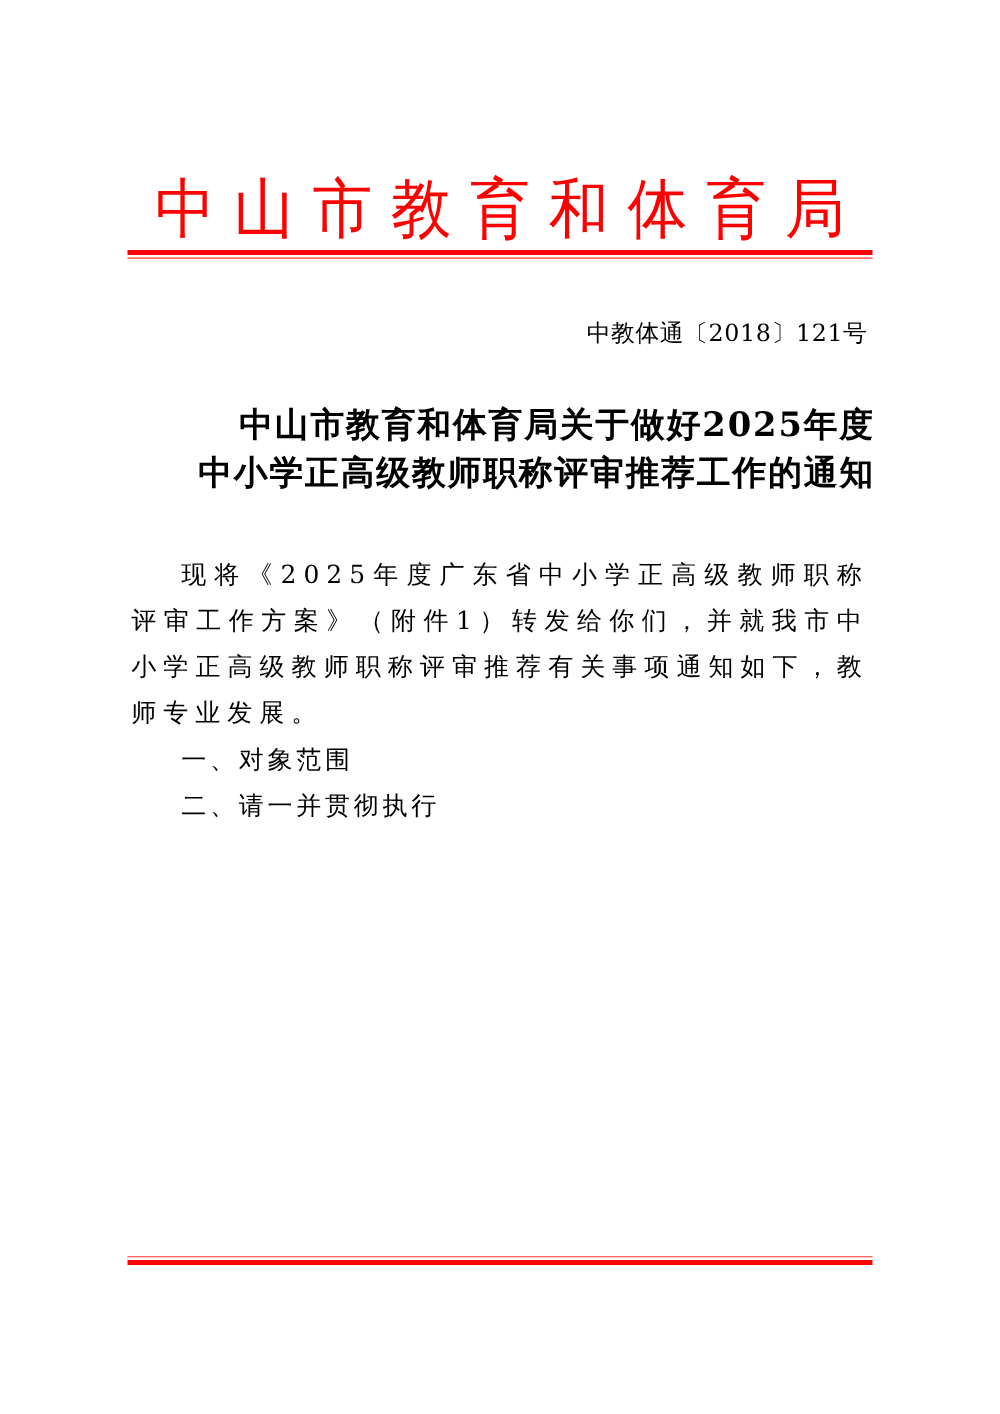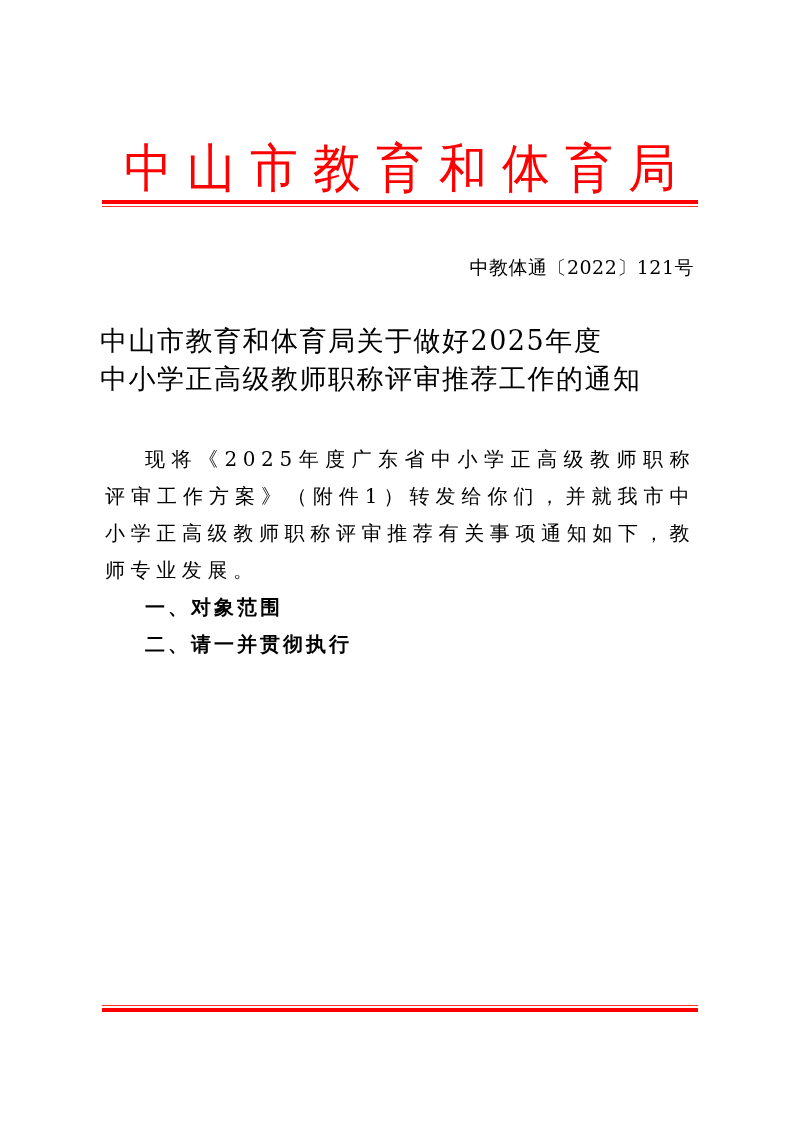--- a/index.html
+++ b/index.html
@@ -73,22 +73,22 @@
       letter-spacing: 0.5px;
       white-space: nowrap;
     }
 
     
     .title {
       position: absolute;
       left: 100px;
       width: 600px;
       top: 322px;
-      text-align: left;
-      font-weight: normal;
+      text-align: right;
+      font-weight: bold;
       font-size: 27px;
       line-height: 38px;
       letter-spacing: 1.5px;
     }
     .title div { white-space: nowrap; }
 
     
     .body {
       position: absolute;
       left: 105px;
@@ -99,21 +99,21 @@
     }
     .p {
       text-align: justify;
       text-align-last: left;
       letter-spacing: 5.6px;
       margin: 0;
     }
     .indent { text-indent: 40px; }
     .heading {
       font-family: "DejaVu Sans", "Liberation Sans", sans-serif;
-      font-weight: bold;
+      font-weight: normal;
       text-indent: 40px;
       letter-spacing: 3px;
       margin: 0;
     }
   </style>
 </head>
 <body>
 
 <div class="page">
 
@@ -128,21 +128,21 @@
     <span>育</span>
     <span>局</span>
   </div>
 
   <div class="rule rule-top">
     <div class="thick"></div>
     <div class="gap"></div>
     <div class="thin"></div>
   </div>
 
-  <div class="doc-number">中教体通〔2022〕121号</div>
+  <div class="doc-number">中教体通〔2018〕121号</div>
 
   <div class="title">
     <div>中山市教育和体育局关于做好2025年度</div>
     <div>中小学正高级教师职称评审推荐工作的通知</div>
   </div>
 
   <div class="body">
     <p class="p indent">现将《2025年度广东省中小学正高级教师职称评审工作方案》（附件1）转发给你们，并就我市中小学正高级教师职称评审推荐有关事项通知如下，教师专业发展。</p>
     <p class="heading">一、对象范围</p>
     <p class="heading">二、请一并贯彻执行</p>

